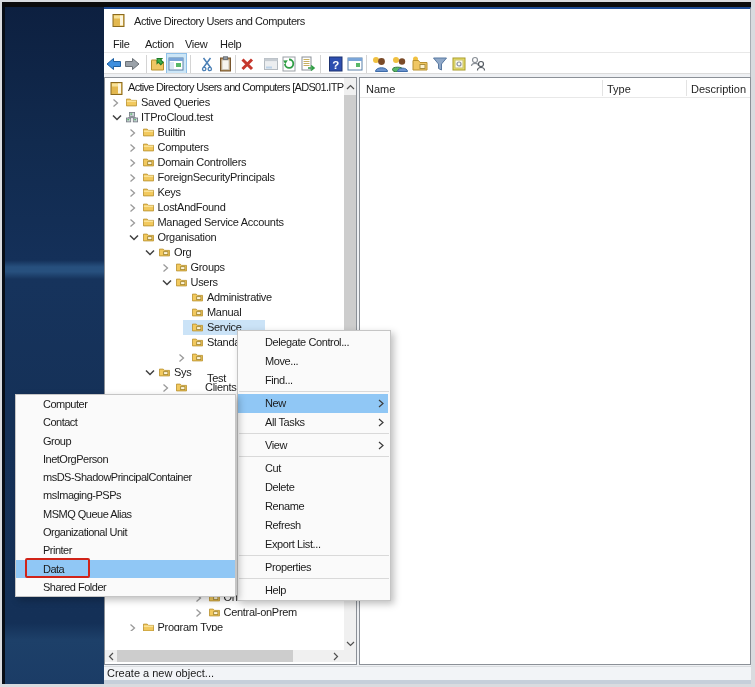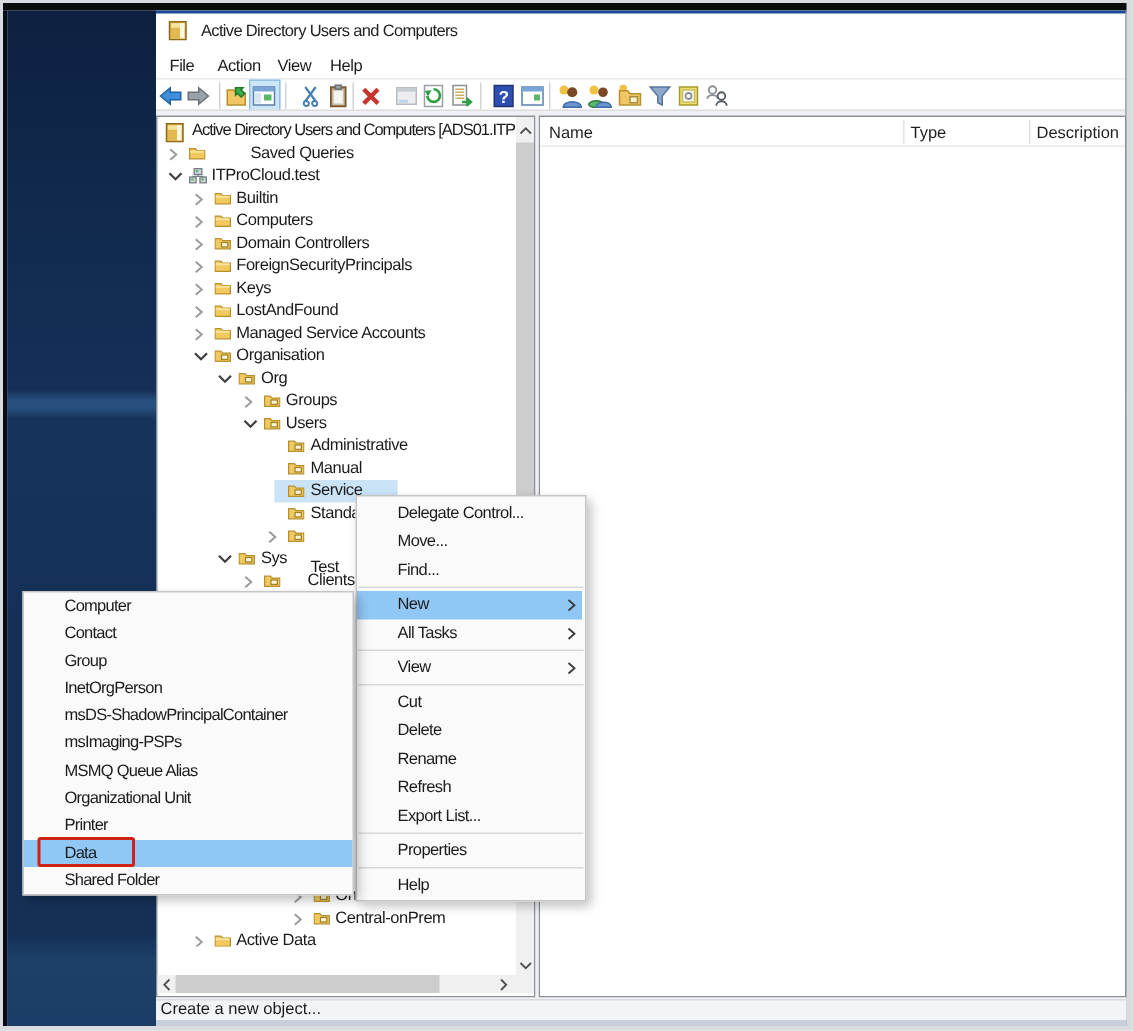--- a/index.html
+++ b/index.html
@@ -129,21 +129,21 @@
       <rect x="8" y="1.5" width="3" height="10" fill="#fdf6e0"></rect>
     </svg>
     <div class="txt" style="left:23px;top:2px;letter-spacing:-0.7px;">Active Directory Users and Computers [ADS01.ITP</div>
 <svg class="abs" style="left:7.0px;top:19.5px" width="7" height="10">
       <path d="M1.5 1.5 L5.5 5 L1.5 8.5" fill="none" stroke="#9a9a9a" stroke-width="1.3"></path>
     </svg>
     <svg class="abs" style="left:21.0px;top:19px" width="11" height="10" viewBox="0 0 13 11.8">
       <path d="M0.5 2.5 L5 2.5 L6.5 4 L12.5 4 L12.5 10.5 L0.5 10.5 Z" fill="#f2c95e" stroke="#b8912f"></path>
       <path d="M1 5 h11" stroke="#fbe49c" stroke-width="1.6"></path>
     </svg>
-    <div class="txt" style="left:36.0px;top:17px;letter-spacing:-0.3px;margin-left:26px;">Saved Queries</div>
+    <div class="txt" style="left:36.0px;top:17px;letter-spacing:-0.3px;">Saved Queries</div>
 <svg class="abs" style="left:7.0px;top:35.5px" width="10" height="8">
       <path d="M1 1.5 L5 5.5 L9 1.5" fill="none" stroke="#404040" stroke-width="1.5"></path>
     </svg>
     <svg class="abs" style="left:21.0px;top:34px" width="12" height="11" viewBox="0 0 14 12.8">
       <rect x="4" y="0.5" width="6" height="4.5" fill="#cdd3d9" stroke="#767d85"></rect>
       <rect x="0.5" y="7" width="5" height="4.5" fill="#cdd3d9" stroke="#767d85"></rect>
       <rect x="8.5" y="7" width="5" height="4.5" fill="#cdd3d9" stroke="#767d85"></rect>
       <path d="M7 5 L7 6.5 M3 7 L3 6.5 L11 6.5 L11 7" stroke="#767d85" fill="none"></path>
       <rect x="5.2" y="1.6" width="2" height="1.6" fill="#58b868"></rect>
       <rect x="1.6" y="8.1" width="2" height="1.6" fill="#58b868"></rect>
@@ -299,21 +299,21 @@
       <rect x="5.5" y="5.5" width="5" height="3.5" fill="#fdf4d8" stroke="#a08430"></rect>
     </svg>
     <div class="txt" style="left:118.5px;top:527px;letter-spacing:-0.3px;">Central-onPrem</div>
 <svg class="abs" style="left:23.5px;top:544.5px" width="7" height="10">
       <path d="M1.5 1.5 L5.5 5 L1.5 8.5" fill="none" stroke="#9a9a9a" stroke-width="1.3"></path>
     </svg>
     <svg class="abs" style="left:37.5px;top:544px" width="11" height="10" viewBox="0 0 13 11.8">
       <path d="M0.5 2.5 L5 2.5 L6.5 4 L12.5 4 L12.5 10.5 L0.5 10.5 Z" fill="#f2c95e" stroke="#b8912f"></path>
       <path d="M1 5 h11" stroke="#fbe49c" stroke-width="1.6"></path>
     </svg>
-    <div class="txt" style="left:52.5px;top:542px;letter-spacing:-0.3px;">Active Data</div>
+    <div class="txt" style="left:52.5px;top:542px;letter-spacing:-0.3px;">Program Type</div>
 <svg class="abs" style="left:23.5px;top:559.5px" width="7" height="10">
       <path d="M1.5 1.5 L5.5 5 L1.5 8.5" fill="none" stroke="#9a9a9a" stroke-width="1.3"></path>
     </svg>
     <svg class="abs" style="left:37.5px;top:559px" width="11" height="10" viewBox="0 0 13 11.8">
       <path d="M0.5 2.5 L5 2.5 L6.5 4 L12.5 4 L12.5 10.5 L0.5 10.5 Z" fill="#f2c95e" stroke="#b8912f"></path>
       <path d="M1 5 h11" stroke="#fbe49c" stroke-width="1.6"></path>
     </svg>
     <div class="txt" style="left:52.5px;top:557px;letter-spacing:-0.3px;">System</div>
 </div>
 <div class="abs" style="left:344px;top:78px;width:12px;height:572px;background:#f0f0f0;"></div>

